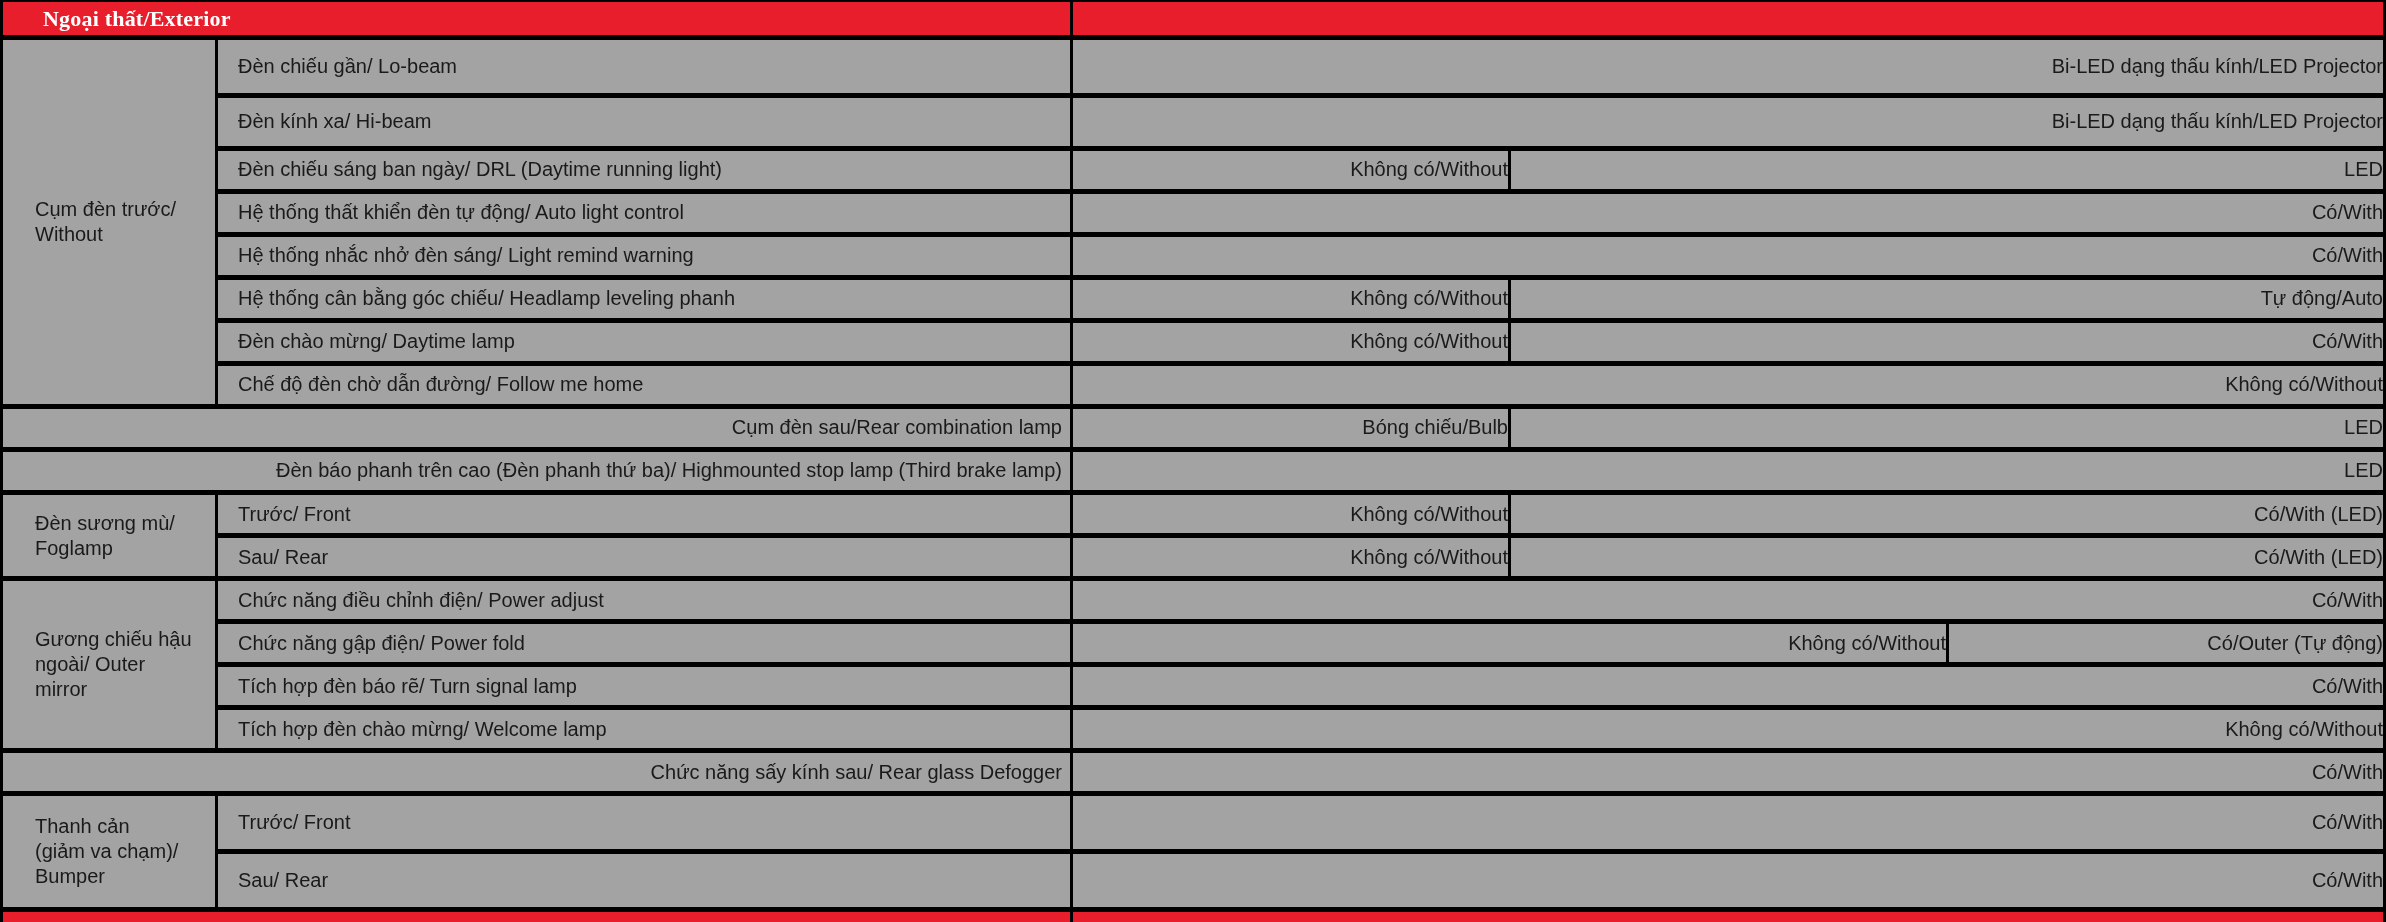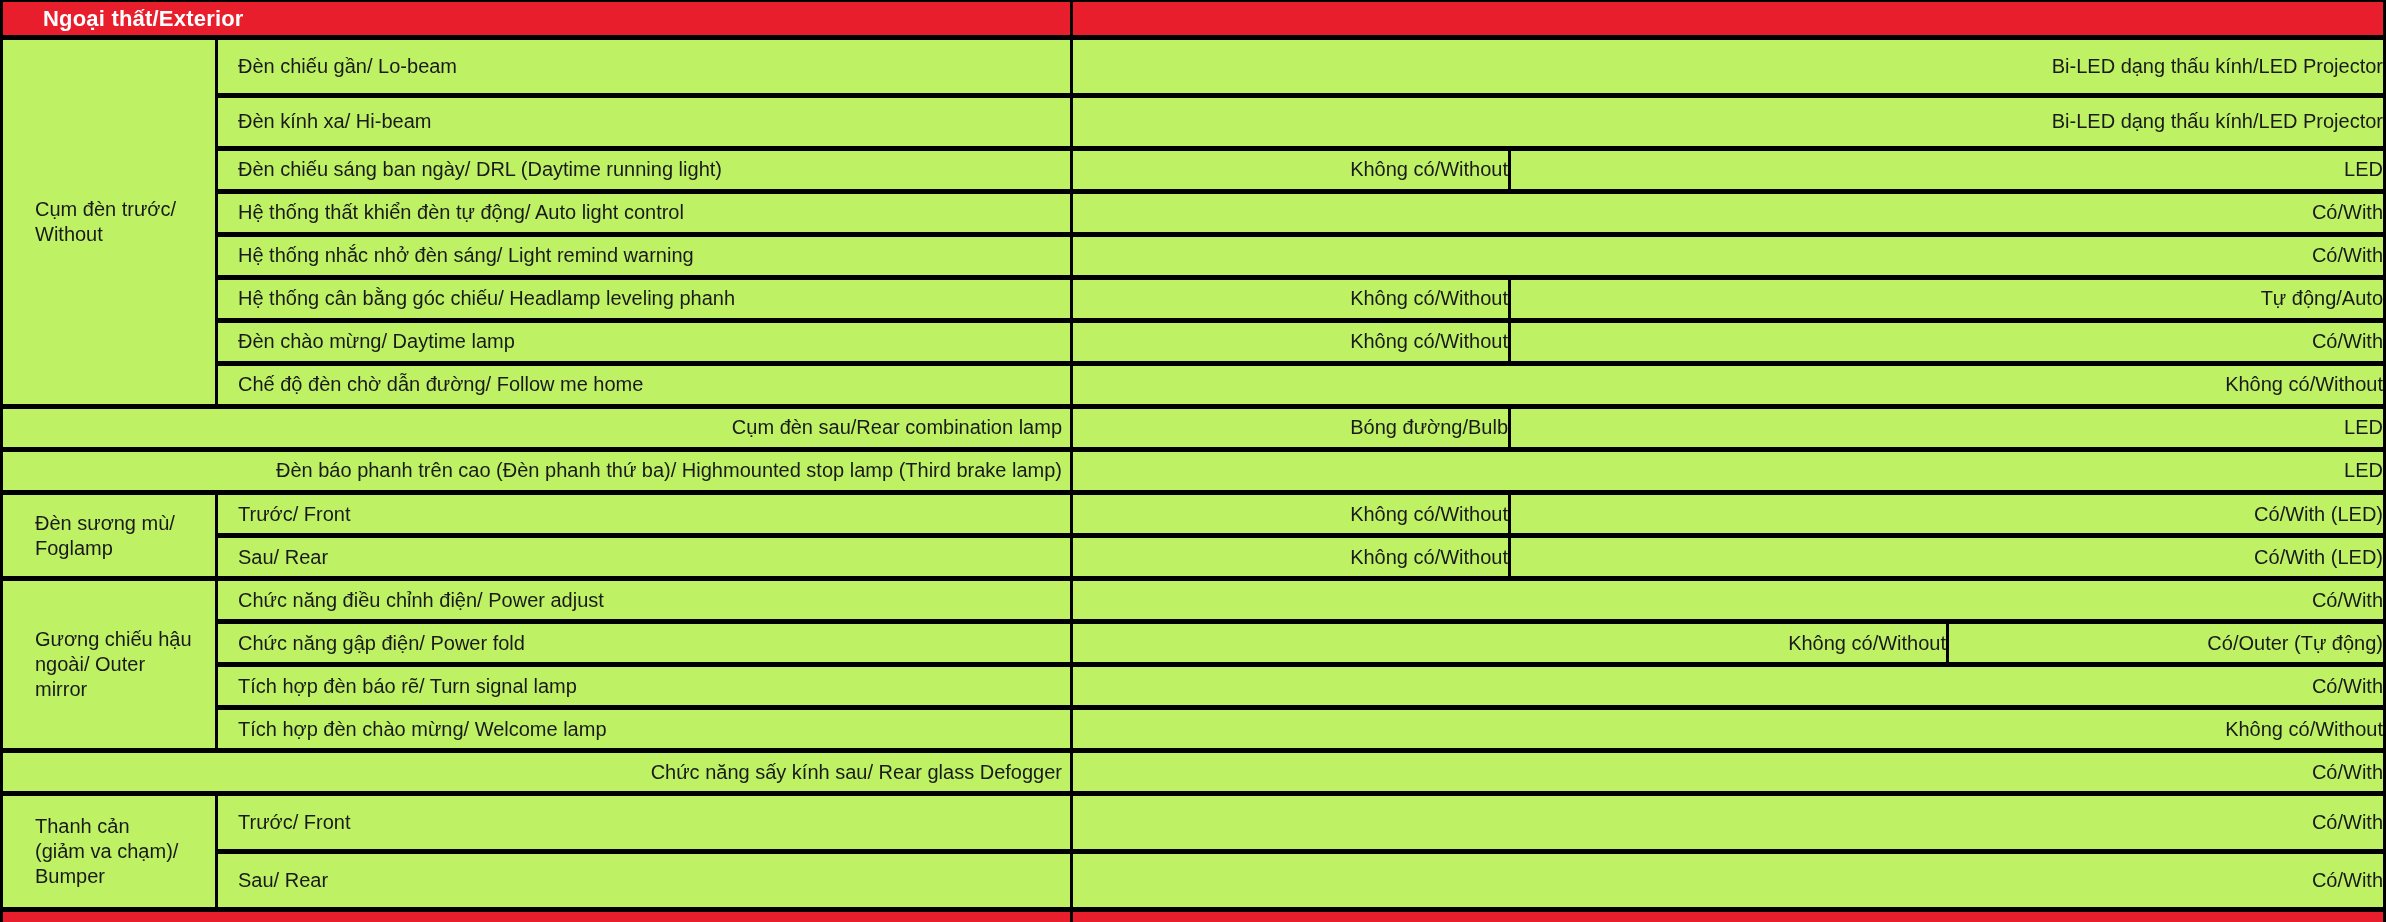--- a/index.html
+++ b/index.html
@@ -21,26 +21,27 @@
   td {
     border-left: 3px solid #000;
     border-right: 3px solid #000;
     border-top: 5px solid #000;
     border-bottom: 5px solid #000;
     font-size: 20px;
     line-height: 1.25;
     padding: 0;
     overflow: hidden;
     vertical-align: middle;
-    background: #bef264;
+    background: #a3a3a3;
   }
   tr.section-row td {
     background: var(--red, #E91E2C);
     border-top-width: 2px;
     border-bottom-width: 5px;
+    font-family: Liberation Serif, serif;
   }
   tr.section-row { height: 36px; }
   tr.bottom-bar { height: 13px; }
   tr.bottom-bar td {
     background: var(--red, #E91E2C);
     border-top-width: 4px;
     border-bottom-width: 0;
   }
   tr.tall-1 { height: 58px; }
   tr.tall-2 { height: 53px; }
@@ -130,21 +131,21 @@
     <td colspan="2" class="val">Có/With</td>
   </tr>
 
   <tr>
     <td class="feat">Chế độ đèn chờ dẫn đường/ Follow me home</td>
     <td colspan="3" class="val">Không có/Without</td>
   </tr>
 
   <tr>
     <td colspan="2" class="label-full">Cụm đèn sau/Rear combination lamp</td>
-    <td class="val">Bóng đường/Bulb</td>
+    <td class="val">Bóng chiếu/Bulb</td>
     <td colspan="2" class="val">LED</td>
   </tr>
 
   <tr>
     <td colspan="2" class="label-full">Đèn báo phanh trên cao (Đèn phanh thứ ba)/ Highmounted stop lamp (Third brake lamp)</td>
     <td colspan="3" class="val">LED</td>
   </tr>
 
   <tr>
     <td rowspan="2" class="cat">Đèn sương mù/

